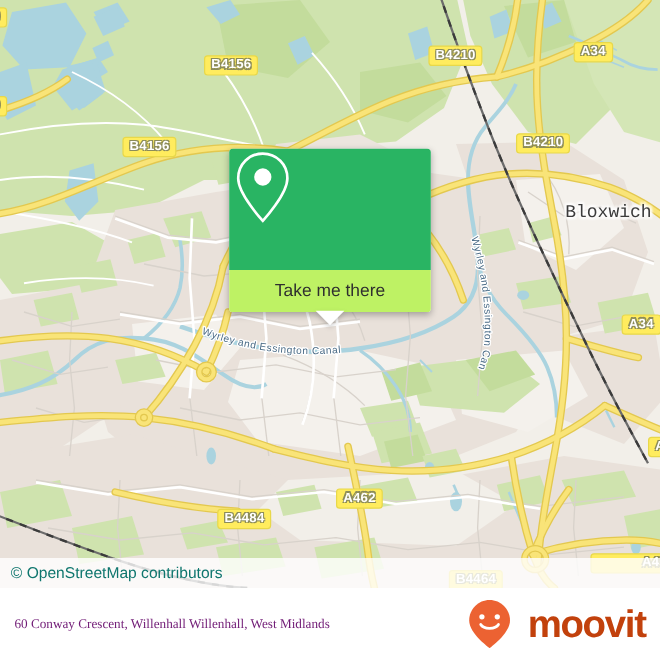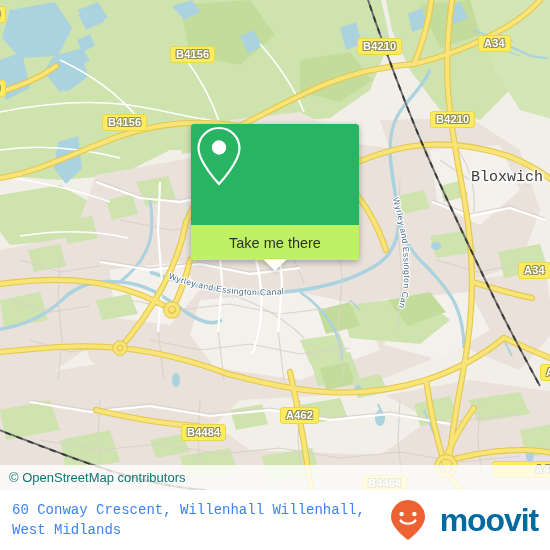--- a/index.html
+++ b/index.html
@@ -150,37 +150,37 @@
     width: 550px;
     height: 60px;
     background: #ffffff;
     display: flex;
     align-items: center;
     box-sizing: border-box;
     padding: 0 12px 0 12px;
   }
   #footer-address {
     flex: 1 1 auto;
-    font-size: 14px;
+    font-size: 11px;
     line-height: 20px;
-    color: #3b82f6;
-    font-family: Liberation Mono, monospace;
+    color: #701a75;
+    font-family: Liberation Serif, serif;
     padding-right: 8px;
   }
   #footer-logo {
     flex: 0 0 auto;
     display: flex;
     align-items: center;
     gap: 3px;
   }
   #logo-wordmark {
     font-size: 32px;
     font-weight: bold;
     letter-spacing: -1.1px;
-    color: #0369a1;
+    color: #c2410c;
     font-family: "Liberation Sans", sans-serif;
     line-height: 32px;
     margin-left: 11px;
   }
 </style>
 </head>
 <body>
 
 <div id="app">
 
@@ -419,21 +419,21 @@
     </svg>
 
     <div class="shield" style="left:170px; top:46px;">B4156</div>
     <div class="shield" style="left:357px; top:38px;">B4210</div>
     <div class="shield" style="left:478px; top:35px;">A34</div>
     <div class="shield" style="left:102px; top:114px;">B4156</div>
     <div class="shield" style="left:430px; top:111px;">B4210</div>
     <div class="shield" style="left:518px; top:262px;">A34</div>
     <div class="shield" style="left:280px; top:407px;">A462</div>
     <div class="shield" style="left:181px; top:424px;">B4484</div>
-    <div class="shield" style="left:362px; top:475px;">B4464</div>
+    <div class="shield" style="left:374px; top:475px;">B4464</div>
     <div class="shield" style="left:492px; top:461px;padding-left:42px;">A454</div>
 
     <div class="shield" style="left:-12px; top:6px;">0</div>
     <div class="shield" style="left:-12px; top:80px;">0</div>
     <div class="shield" style="left:540px; top:364px;">A</div>
 
     <div class="place-label" style="left:471px; top:169px;">Bloxwich</div>
 
     <div id="marker-card">
       <div id="card-head">

